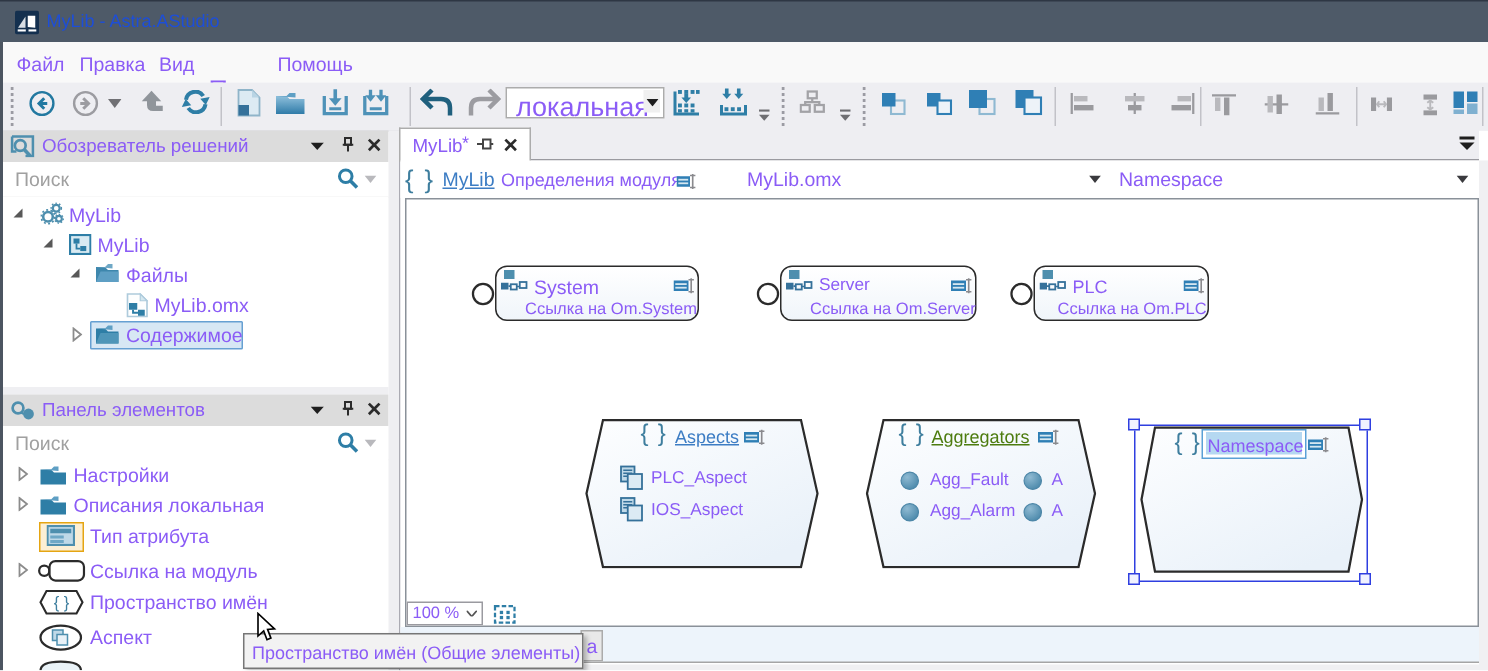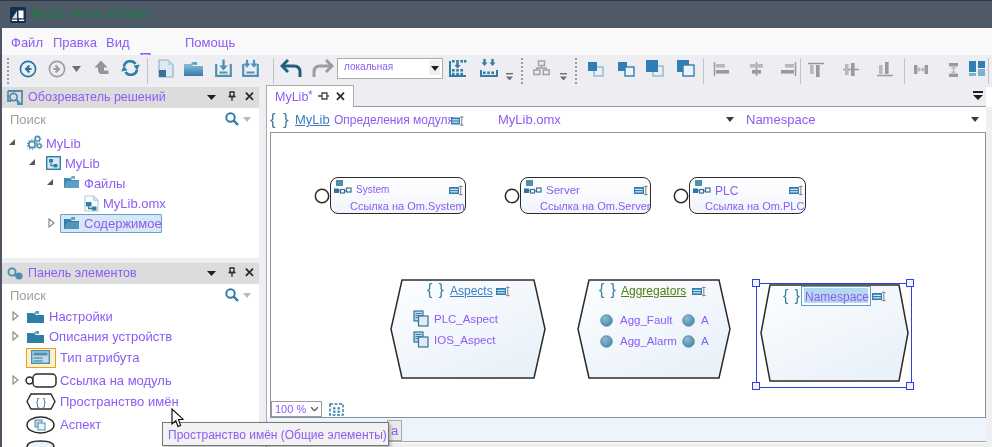--- a/index.html
+++ b/index.html
@@ -13,21 +13,21 @@
 <div class="abs" style="left:0;top:0;width:2px;height:447px;background:#4C5561"></div>
 
 <div class="abs" style="left:0;top:0;width:992px;height:28px;background:#4E5A68;border-top:1px solid #2E3744;box-sizing:border-box"></div>
 <svg class="abs" style="left:10px;top:7px" width="16" height="16" viewBox="0 0 16 16">
  <rect x="0" y="0" width="16" height="16" rx="1.5" fill="#14304F"></rect>
  <path d="M2 11.5 L7 4 L7 11.5 Z" fill="#D8DEE4"></path>
  <path d="M8.5 3.5 H13.5 V11.5 L8.5 11 Z" fill="#FFFFFF"></path>
  <rect x="1.8" y="12.6" width="5.4" height="1.4" fill="#FFFFFF"></rect>
  <rect x="9" y="12.6" width="5.2" height="1.4" fill="#FFFFFF"></rect>
 </svg>
-<div class="tx" style="left:31px;top:7px;font-size:12px;color:#15803d">MyLib - Astra.AStudio</div>
+<div class="tx" style="left:31px;top:7px;font-size:12px;color:#1d4ed8">MyLib - Astra.AStudio</div>
 
 <div class="abs" style="left:2px;top:28px;width:990px;height:27px;background:#F9F9F9"></div>
 <div class="tx" style="left:11px;top:35px;font-size:13px">Файл</div>
 <div class="tx" style="left:53px;top:35px;font-size:13px">Правка</div>
 <div class="tx" style="left:106px;top:35px;font-size:13px">Вид</div>
 <div class="tx" style="left:139px;top:50px;font-size:18px">Проект</div>
 <div class="tx" style="left:185px;top:35px;font-size:13px">Помощь</div>
 
 <div class="abs" style="left:2px;top:55px;width:990px;height:32px;background:#EEEEF2;border-bottom:1px solid #D8D8DE"></div>
 <div id="toolbar">
@@ -104,21 +104,21 @@
 <div class="abs" style="left:273px;top:58px;width:1px;height:26px;background:#C2C2C8"></div>
 <svg class="abs" style="left:280px;top:59px" width="22" height="19" viewBox="0 0 22 19">
         <path d="M8 1 L2 7 L8 13" fill="none" stroke="#20607E" stroke-width="3"></path>
         <path d="M2 7 H14 Q20 7 20 13 V18" fill="none" stroke="#20607E" stroke-width="3"></path>
       </svg>
 <svg class="abs" style="left:312px;top:59px" width="22" height="19" viewBox="0 0 22 19">
         <path d="M14 1 L20 7 L14 13" fill="none" stroke="#9C9CA1" stroke-width="3"></path>
         <path d="M20 7 H8 Q2 7 2 13 V18" fill="none" stroke="#9C9CA1" stroke-width="3"></path>
       </svg>
 <div class="abs" style="left:337px;top:58px;width:104px;height:19px;background:#FFFFFF;border:1px solid #ACACAC"></div>
-<div class="tx" style="left:344px;top:61px;font-size:10px">локальная</div>
+<div class="tx" style="left:344px;top:61px;font-size:18px">локальная</div>
 <div class="abs" style="left:429px;top:60px;width:11px;height:15px;background:#F0F0F0"></div>
 <svg class="abs" style="left:431px;top:66px" width="8" height="5">
         <path d="M0 0 H8 L4 5 Z" fill="#1E1E1E"></path>
       </svg>
 <svg class="abs" style="left:448px;top:58px" width="19" height="20" viewBox="0 0 19 20">
         <path d="M2 3 V18 H18" fill="none" stroke="#2E7EA6" stroke-width="2"></path>
         <g fill="#2E7EA6">
           <rect x="4" y="2" width="2.6" height="2.6"></rect>
           <rect x="8.2" y="2" width="2.6" height="2.6"></rect>
           <rect x="12.4" y="2" width="2.6" height="2.6"></rect>
@@ -366,21 +366,21 @@
         <path d="M1 3 H8 L10 1 H13 V4" fill="#5E9FC4"></path>
       </svg>
 <div class="tx" style="left:49px;top:309px;font-size:13px">Настройки</div>
 <svg class="abs" style="left:12px;top:331px" width="7" height="10">
         <path d="M1 1 L6 5 L1 9 Z" fill="none" stroke="#8C8C8C" stroke-width="1.2"></path>
       </svg>
 <svg class="abs" style="left:26px;top:330px" width="19" height="14" viewBox="0 0 19 14">
         <path d="M1 3 H8 L10 5 H18 V13 H1 Z" fill="#2E7EA6"></path>
         <path d="M1 3 H8 L10 1 H13 V4" fill="#5E9FC4"></path>
       </svg>
-<div class="tx" style="left:49px;top:329px;font-size:13px">Описания устройств</div>
+<div class="tx" style="left:49px;top:329px;font-size:13px">Описания локальная</div>
 <div class="abs" style="left:26px;top:348px;width:28px;height:18px;background:#FCEFD5;border:1px solid #E5A512"></div>
 <svg class="abs" style="left:31px;top:350px" width="19" height="14" viewBox="0 0 19 14">
         <rect x="0.7" y="0.7" width="17.6" height="12.6" fill="#BFD9E8" stroke="#4E8FAE" stroke-width="1.4"></rect>
         <rect x="2.5" y="2.5" width="14" height="3" fill="#4E8FAE"></rect>
         <rect x="2.5" y="7" width="9" height="2" fill="#6FA8C6"></rect>
         <rect x="2.5" y="10" width="9" height="2" fill="#6FA8C6"></rect>
       </svg>
 <div class="tx" style="left:60px;top:350px;font-size:13px">Тип атрибута</div>
 <svg class="abs" style="left:12px;top:375px" width="7" height="10">
         <path d="M1 1 L6 5 L1 9 Z" fill="none" stroke="#8C8C8C" stroke-width="1.2"></path>
@@ -447,21 +447,21 @@
         <circle cx="8" cy="8" r="6.7" fill="#FFFFFF" stroke="#2B2B2B" stroke-width="1.5"></circle>
       </svg>
 <div class="abs" style="left:330px;top:177px;width:136px;height:37px;border:1.5px solid #2B2B2B;border-radius:8px;background:linear-gradient(to bottom,#FFFFFF,#F0F5FA);box-sizing:border-box"></div>
 <svg class="abs" style="left:334px;top:180px" width="18" height="15" viewBox="0 0 18 15">
         <rect x="2" y="0" width="7" height="6" fill="#4E8FAE"></rect>
         <rect x="0" y="8.5" width="5" height="4.5" fill="#35719A"></rect>
         <rect x="6.5" y="9.5" width="4" height="3.5" fill="none" stroke="#35719A" stroke-width="1.2"></rect>
         <rect x="12.5" y="8" width="4.5" height="4" fill="none" stroke="#35719A" stroke-width="1.2"></rect>
         <path d="M5 10.7 H6.5 M10.5 11 H12.5" stroke="#35719A" stroke-width="1.1"></path>
       </svg>
-<div class="tx" style="left:356px;top:184px;font-size:10px">System</div>
+<div class="tx" style="left:356px;top:184px;font-size:13px">System</div>
 <svg class="abs" style="left:449px;top:185px" width="14" height="11" viewBox="0 0 14 11">
         <rect x="0" y="2" width="10" height="7" fill="#2F7FB5"></rect>
         <rect x="1.2" y="3.8" width="7.6" height="1.2" fill="#D5E7F0"></rect>
         <rect x="1.2" y="6.2" width="7.6" height="1.2" fill="#D5E7F0"></rect>
         <path d="M11.8 0.5 V10.5 M10 1.5 H13.6 M10 9.5 H13.6" stroke="#8A8A8E" stroke-width="1.1"></path>
       </svg>
 <div class="tx" style="left:350px;top:200px;font-size:11px">Ссылка на Om.System</div>
 <svg class="abs" style="left:504px;top:188px" width="16" height="16">
         <circle cx="8" cy="8" r="6.7" fill="#FFFFFF" stroke="#2B2B2B" stroke-width="1.5"></circle>
       </svg>

